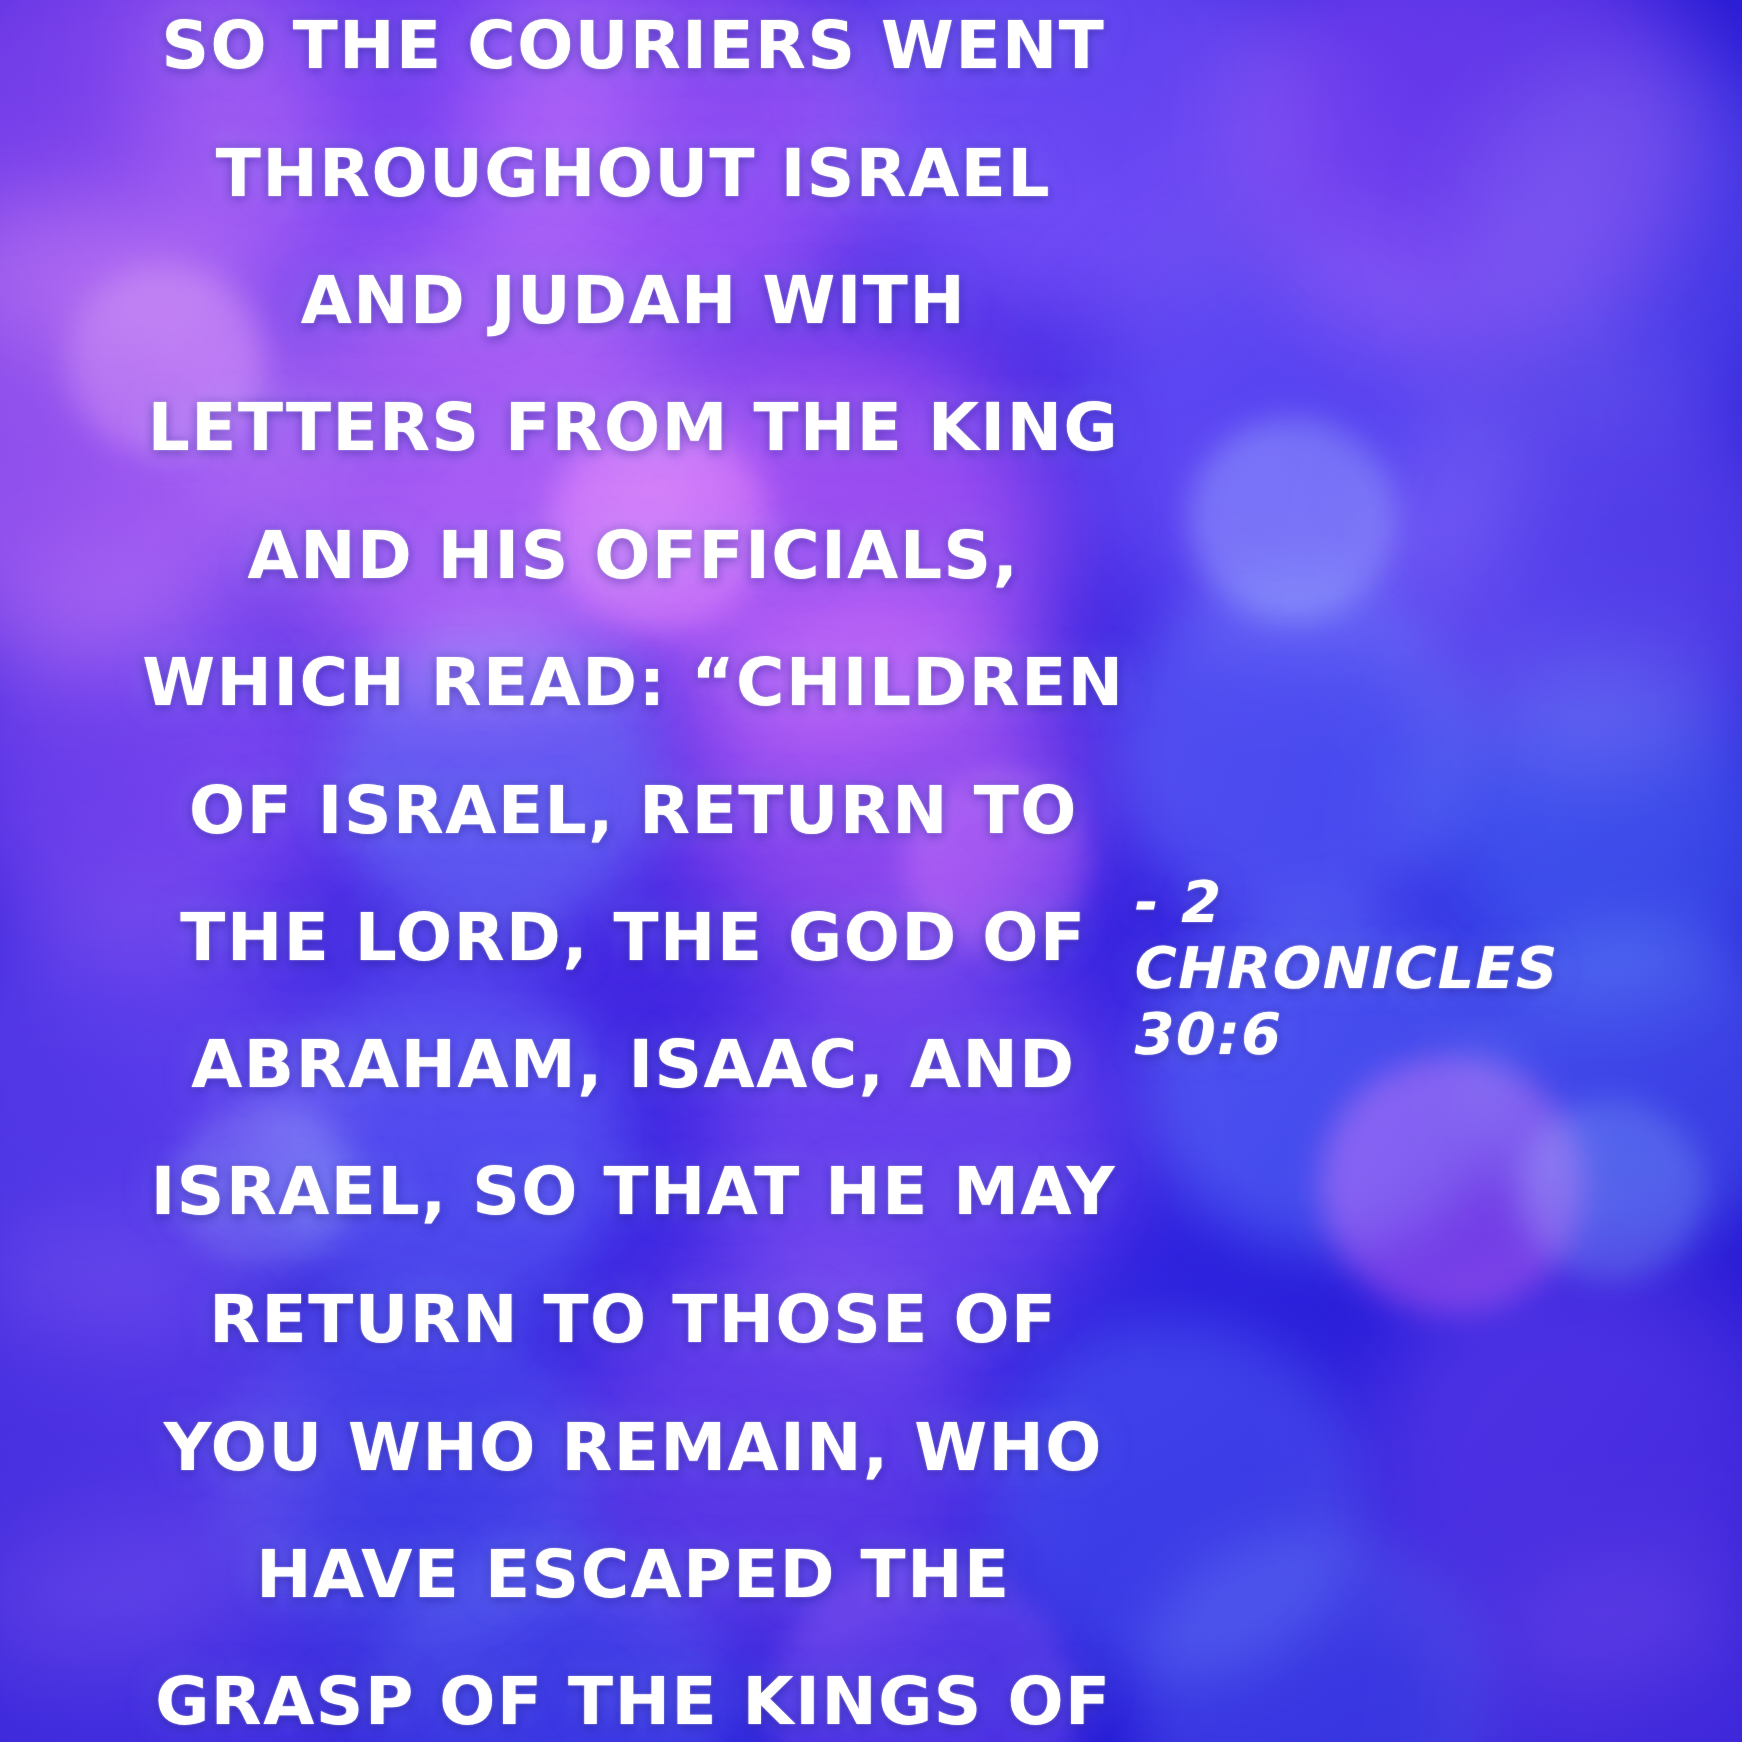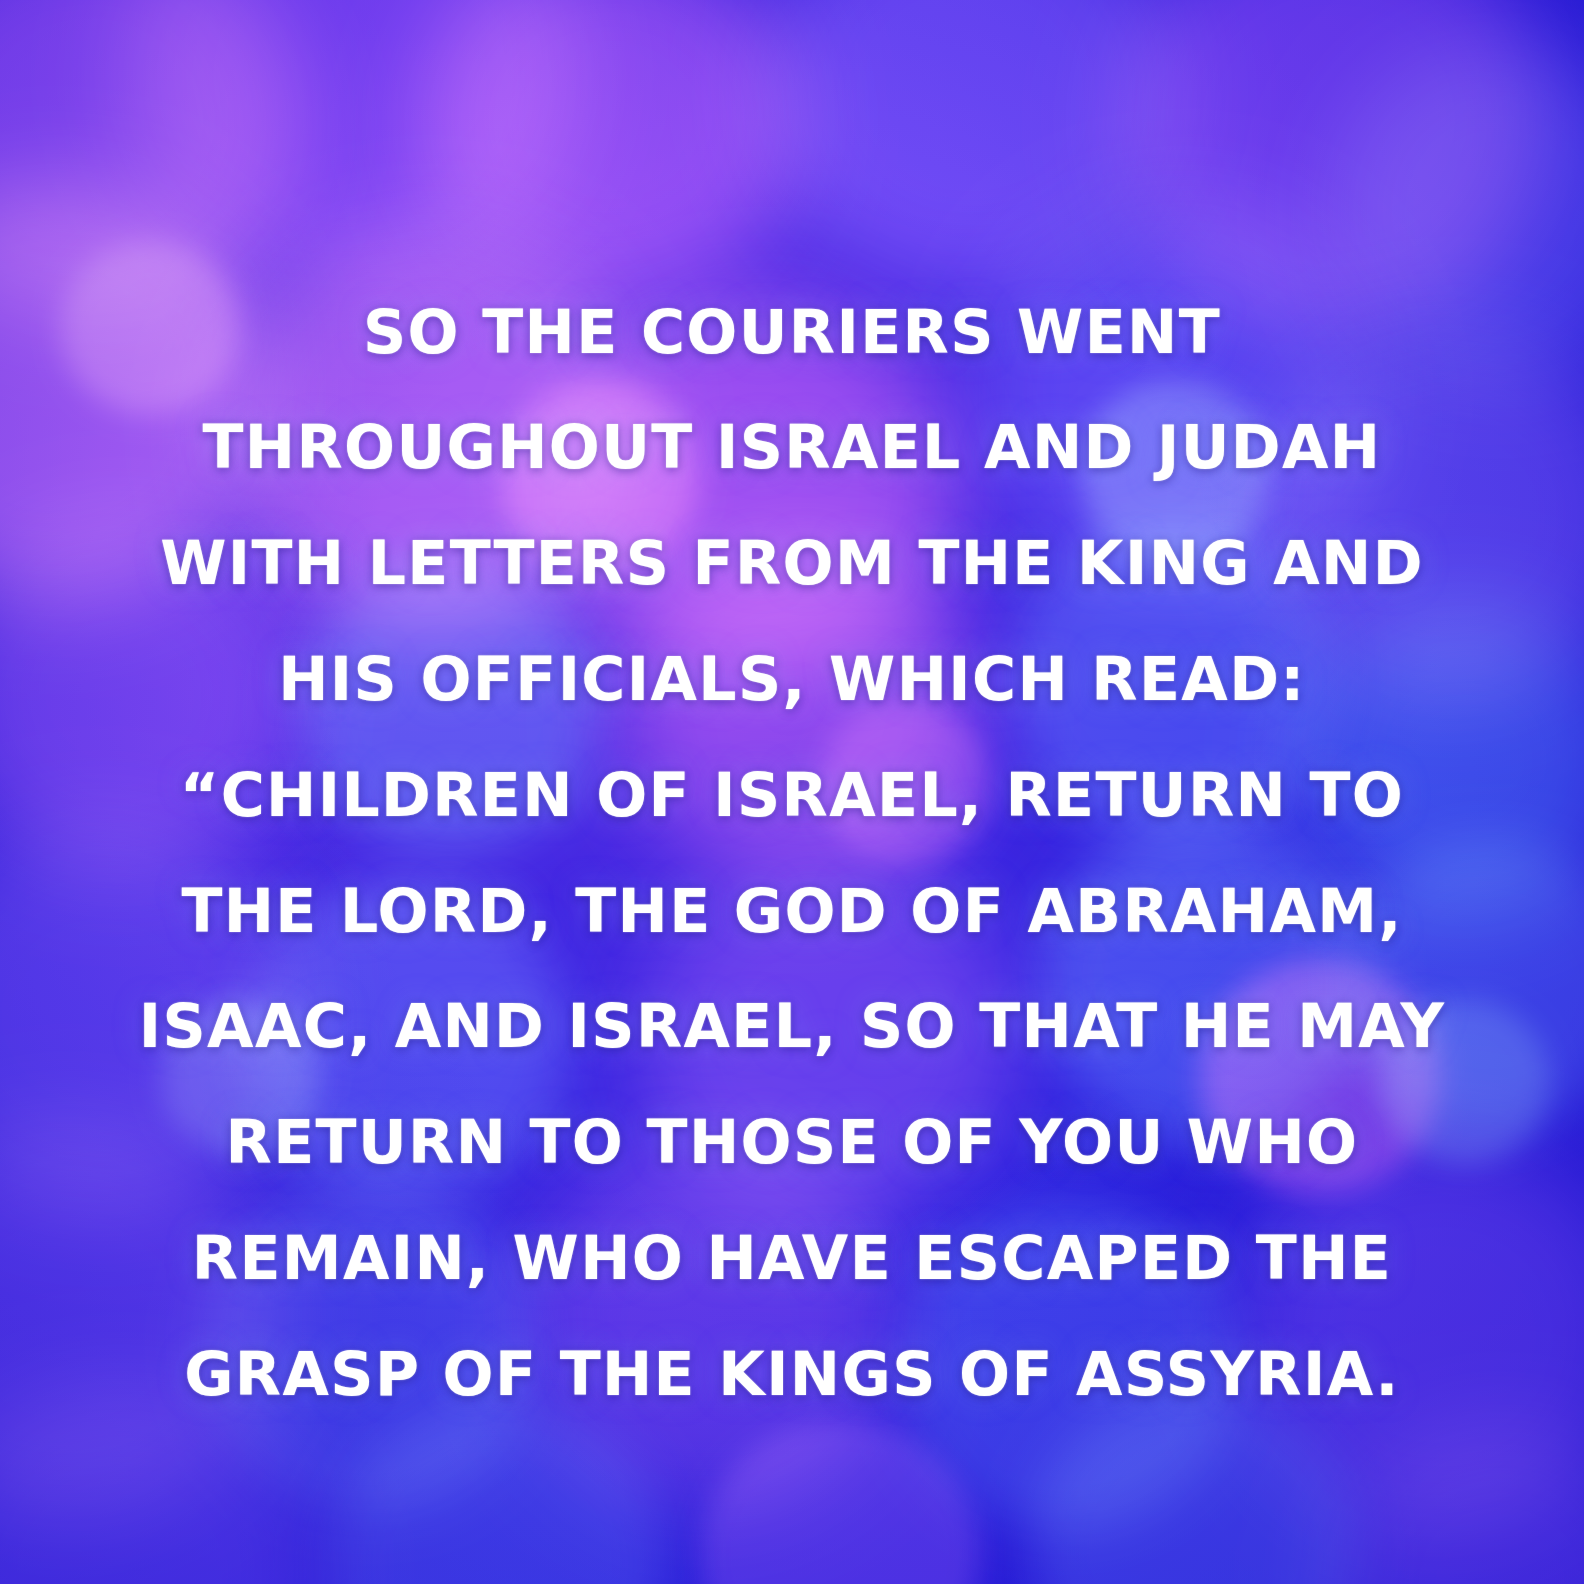--- a/index.html
+++ b/index.html
@@ -133,15 +133,16 @@
     <div class="bk hard" style="left:1080px; top:380px; width:190px; height:185px; background:#6a8cff; opacity:.45;"></div>
     <div class="bk hard" style="left:820px; top:700px; width:170px; height:165px; background:#c853dd; opacity:.35;"></div>
     <div class="bk hard" style="left:1380px; top:1000px; width:170px; height:165px; background:#5f8bff; opacity:.4;"></div>
     <div class="bk hard" style="left:160px; top:1000px; width:160px; height:155px; background:#6f8dff; opacity:.35;"></div>
   </div>
 
   <div class="vignette"></div>
 
   <div id="content">
     <div id="verse-text">So the couriers went throughout Israel and Judah with letters from the king and his officials, which read: “Children of Israel, return to the LORD, the God of Abraham, Isaac, and Israel, so that he may return to those of you who remain, who have escaped the grasp of the kings of Assyria.</div>
+    <div id="verse-reference">- 2 Chronicles 30:6</div>
   </div>
 
 </div>
 
 </body></html>

